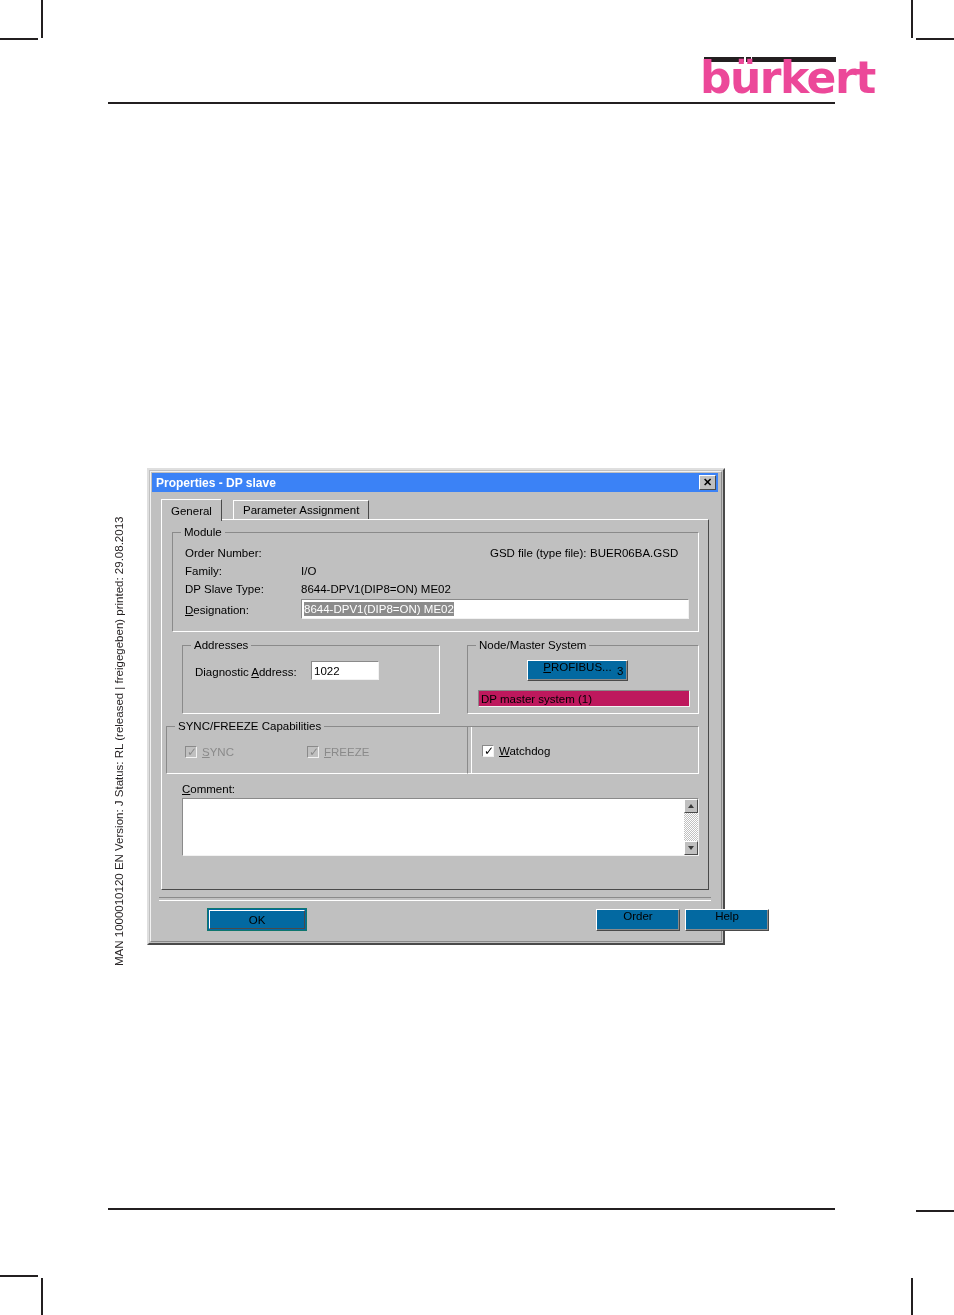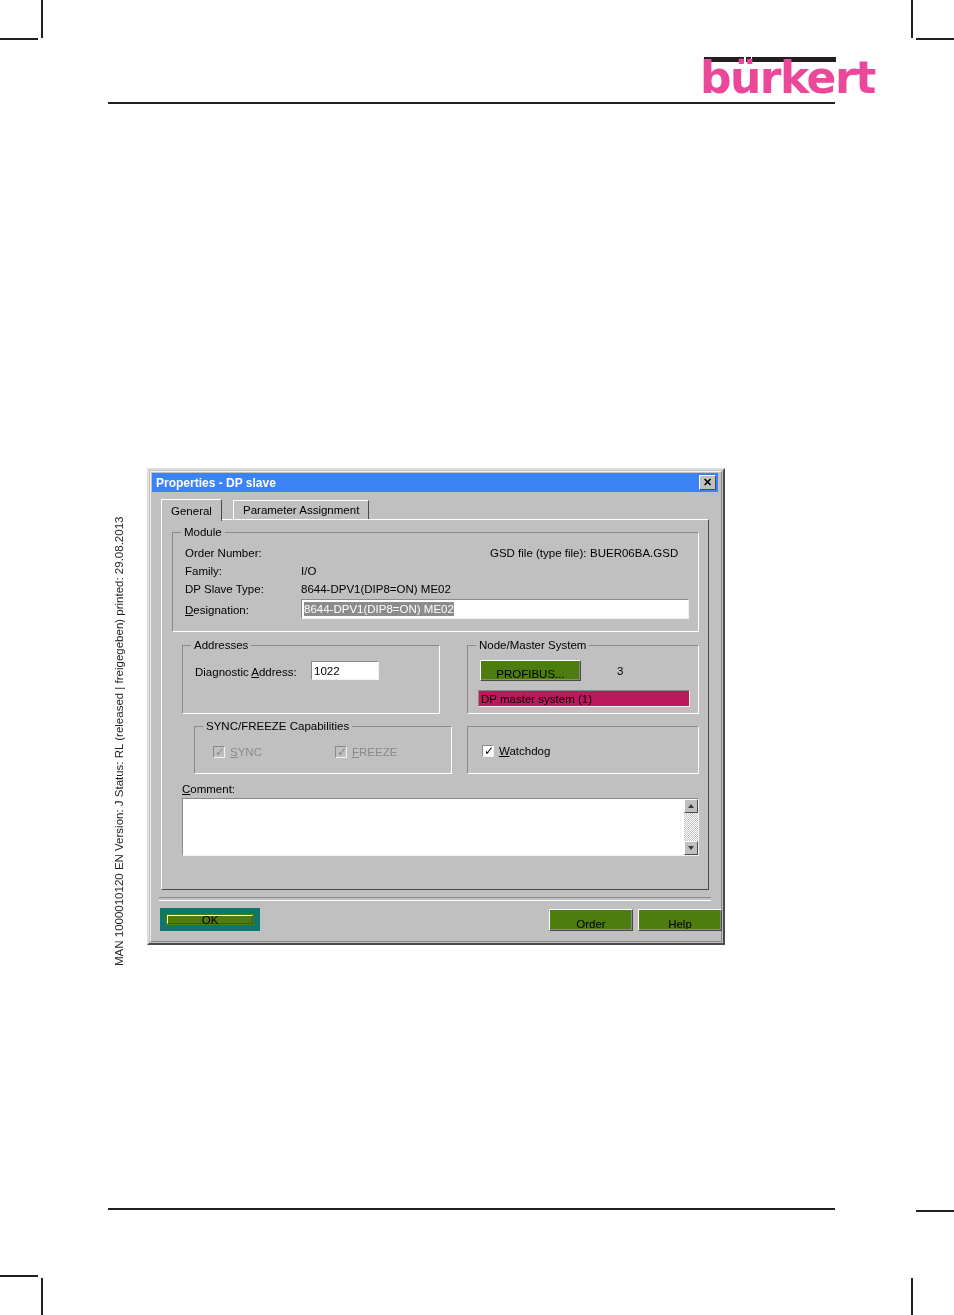--- a/index.html
+++ b/index.html
@@ -215,39 +215,40 @@
   .field.readonly { background: #be185d; }
   .sel {
     background: #8c8c8c;
     color: #ffffff;
     padding: 1px 0px;
   }
 
   
   .btn {
     position: absolute;
-    background: #4d7c0f;
+    background: #0369a1;
     border-top: 1px solid #ffffff;
     border-left: 1px solid #ffffff;
     border-right: 1px solid #4a4a4a;
     border-bottom: 1px solid #4a4a4a;
     box-sizing: border-box;
-    display: flex; align-items: flex-end; justify-content: center;
+    display: flex; align-items: flex-start; justify-content: center;
     font-size: 11.5px;
     cursor: default;
+    margin-left: 47px;
   }
   .btn .inner-shadow {
     position: absolute;
     left: 0; top: 0; right: 0; bottom: 0;
     border-right: 1px solid #8a8a8a;
     border-bottom: 1px solid #8a8a8a;
     pointer-events: none;
   }
   .btn.default {
-    border: 6px solid #0f766e;
+    border: 1px solid #0f766e;
   }
   .btn.default .face {
     position: absolute;
     left: 1px; top: 1px; right: 1px; bottom: 1px;
     border-top: 1px solid #ffffff;
     border-left: 1px solid #ffffff;
     border-right: 1px solid #4a4a4a;
     border-bottom: 1px solid #4a4a4a;
     box-sizing: border-box;
     display: flex; align-items: center; justify-content: center;
@@ -421,21 +422,21 @@
         <span class="inner-shadow"></span>
         <span><span class="u">P</span>ROFIBUS...</span>
       </div>
       <div class="lbl" style="left:149px; top:19px;">3</div>
 
       <div class="field readonly" style="left:10px; top:44px; width:212px; height:17px;">
         <span>DP master system (1)</span>
       </div>
     </div>
 
-    <div class="group" style="left:32px; top:206px; width:258px; height:48px;">
+    <div class="group" style="left:4px; top:206px; width:306px; height:48px;">
       <div class="group-label">SYNC/FREEZE Capabilities</div>
 
       <div class="cbrow" style="left:18px; top:19px;">
         <span class="cbox dis">
             <span class="tick">✓</span>
           </span>
         <span class="lbl dim" style="position:static;">
           <span class="u">S</span>YNC
         </span>
       </div>

